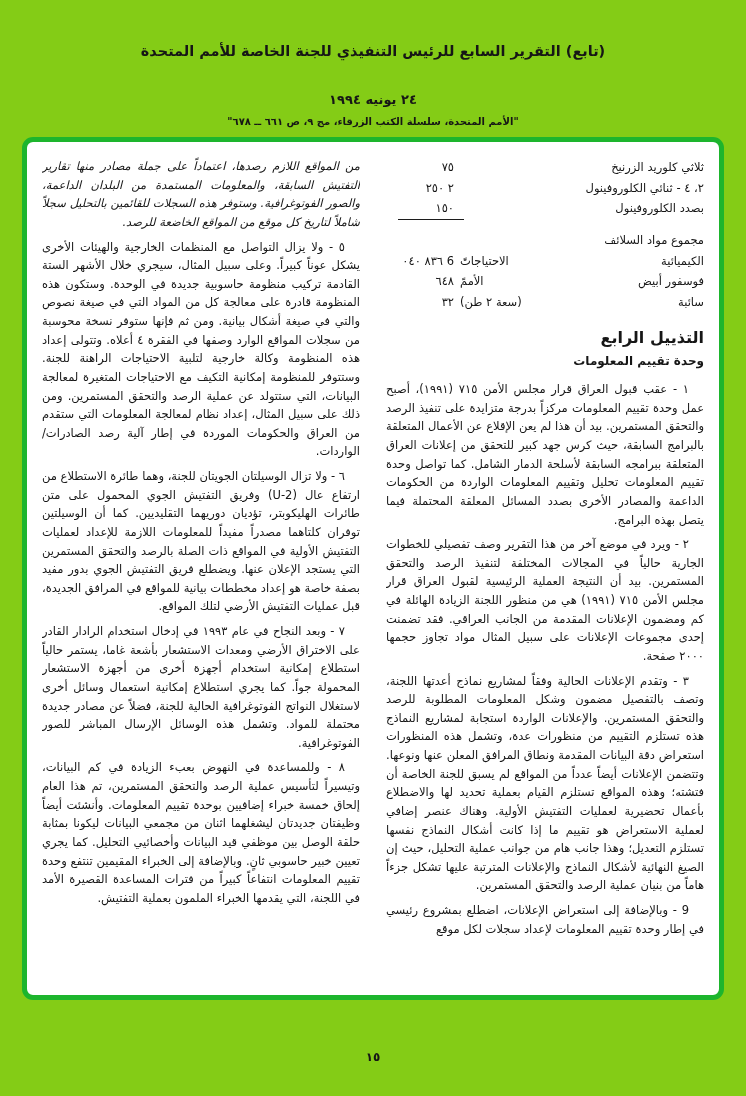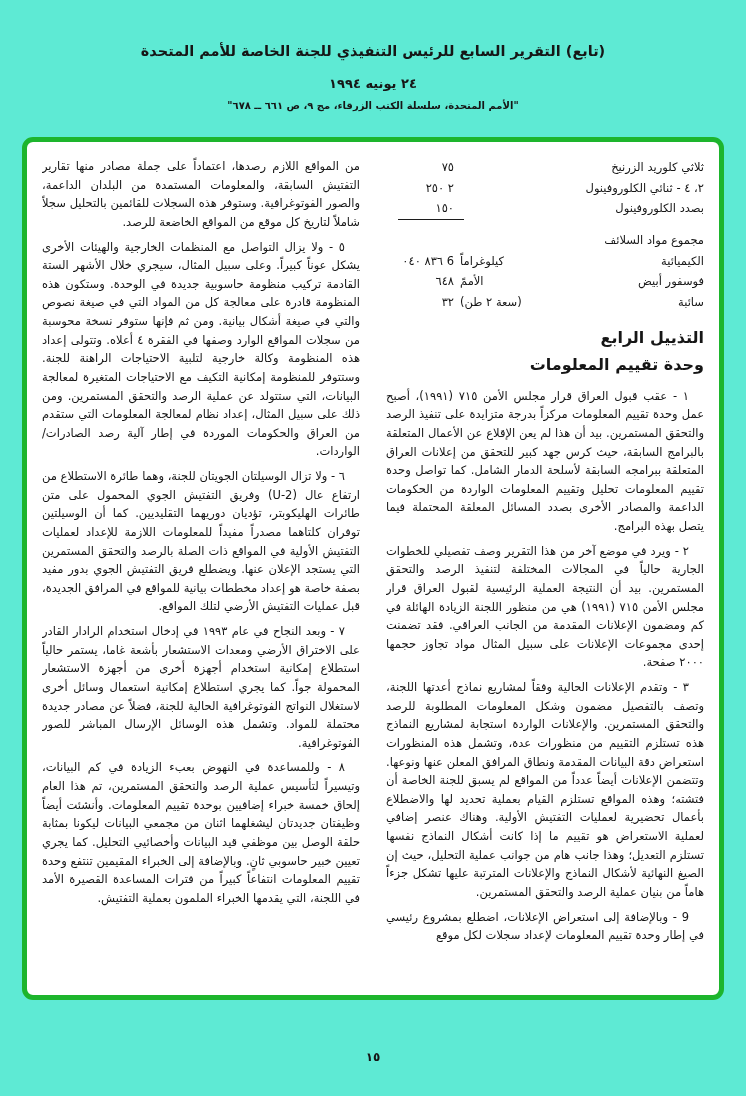--- a/index.html
+++ b/index.html
@@ -1,46 +1,46 @@
 <!DOCTYPE html>
 <html lang="ar"><head>
 <meta charset="utf-8">
 <style>
   html,body{margin:0;padding:0;background:#ffffff;}
   .page{
-    position:relative;width:746px;height:1096px;background:#5eead4;
+    position:relative;width:746px;height:1096px;background:#84cc16;
     font-family:"DejaVu Sans", sans-serif;color:#161616;overflow:hidden;
   }
   
   .hdr{position:absolute;top:42px;left:0;right:0;text-align:center;direction:rtl;}
   .hdr-title{font-size:14.5px;font-weight:bold;margin:0;line-height:1.3;}
-  .hdr-date{margin-top:15px;font-size:13px;font-weight:bold;}
+  .hdr-date{margin-top:31px;font-size:13px;font-weight:bold;}
   .hdr-src{margin-top:9px;font-size:10px;font-weight:bold;}
   
   .frame{
     position:absolute;left:22px;top:137px;width:702px;height:863px;
     box-sizing:border-box;border:5px solid #1db52d;border-radius:11px;
     padding:15px 15px 10px 15px;background:#fff;
   }
   .cols{display:flex;direction:rtl;gap:26px;height:100%;overflow:hidden;}
   .col{flex:1 1 0;min-width:0;text-align:justify;font-size:11.5px;line-height:1.62;overflow:hidden;}
   .col p{margin:0 0 6px 0;text-indent:15px;}
-  .col p.cont{text-indent:0;}
+  .col p.cont{text-indent:0;font-style:italic;}
   
   .tbl{margin-bottom:6px;}
   .t-row{display:flex;direction:rtl;align-items:baseline;line-height:1.8;}
   .t-label{flex:1 1 auto;}
   .t-val{flex:0 0 160px;direction:ltr;display:flex;align-items:flex-end;}
   .t-num{min-width:68px;text-align:right;white-space:nowrap;}
   .t-unit{margin-left:6px;white-space:nowrap;direction:rtl;}
   .t-rule-row{direction:ltr;height:9px;margin:0 0 2px 0;}
   .t-rule{display:inline-block;width:66px;margin-left:12px;border-top:1.6px solid #1c1c1c;vertical-align:top;}
   
   .h-app{font-size:16px;font-weight:bold;text-align:right;margin:12px 0 1px 0;direction:rtl;}
-  .h-unit{font-size:16px;font-weight:bold;margin:1px 0 9px 0;direction:rtl;}
+  .h-unit{font-size:12px;font-weight:bold;margin:1px 0 9px 0;direction:rtl;}
   
   .pgnum{position:absolute;left:0;right:0;bottom:32px;text-align:center;
          font-size:12px;font-weight:bold;}
 </style>
 </head>
 <body>
 
 <div class="page">
 
   <header class="hdr">
@@ -81,21 +81,21 @@
             <span class="t-label">مجموع مواد السلائف</span>
             <span class="t-val">
               <span class="t-num"></span>
               <span class="t-unit"></span>
             </span>
           </div>
           <div class="t-row">
             <span class="t-label">الكيميائية</span>
             <span class="t-val">
               <span class="t-num">٨٣٦ ٠٤٠ 6</span>
-              <span class="t-unit">كيلوغراماً</span>
+              <span class="t-unit">الاحتياجاتً</span>
             </span>
           </div>
           <div class="t-row">
             <span class="t-label">فوسفور أبيض</span>
             <span class="t-val">
               <span class="t-num">٦٤٨</span>
               <span class="t-unit">الأممً</span>
             </span>
           </div>
           <div class="t-row">

